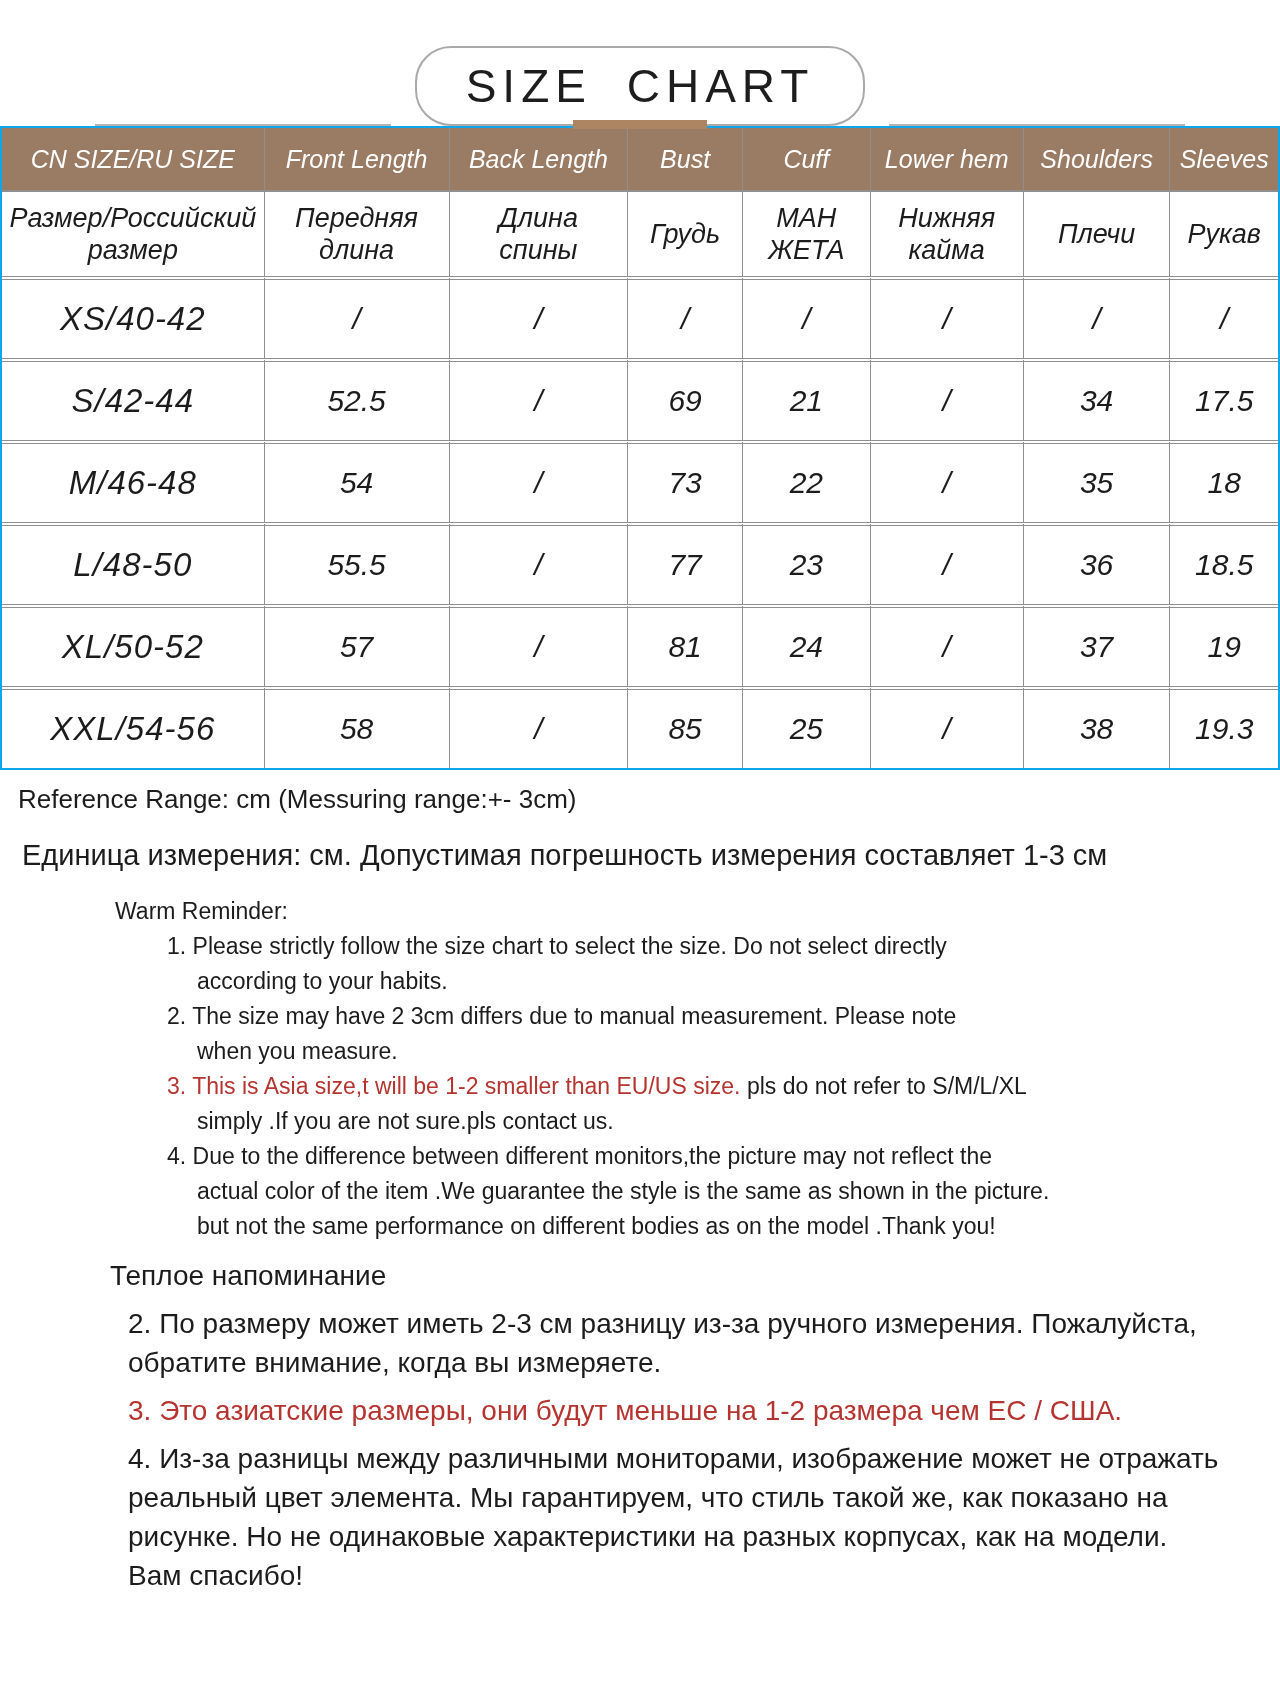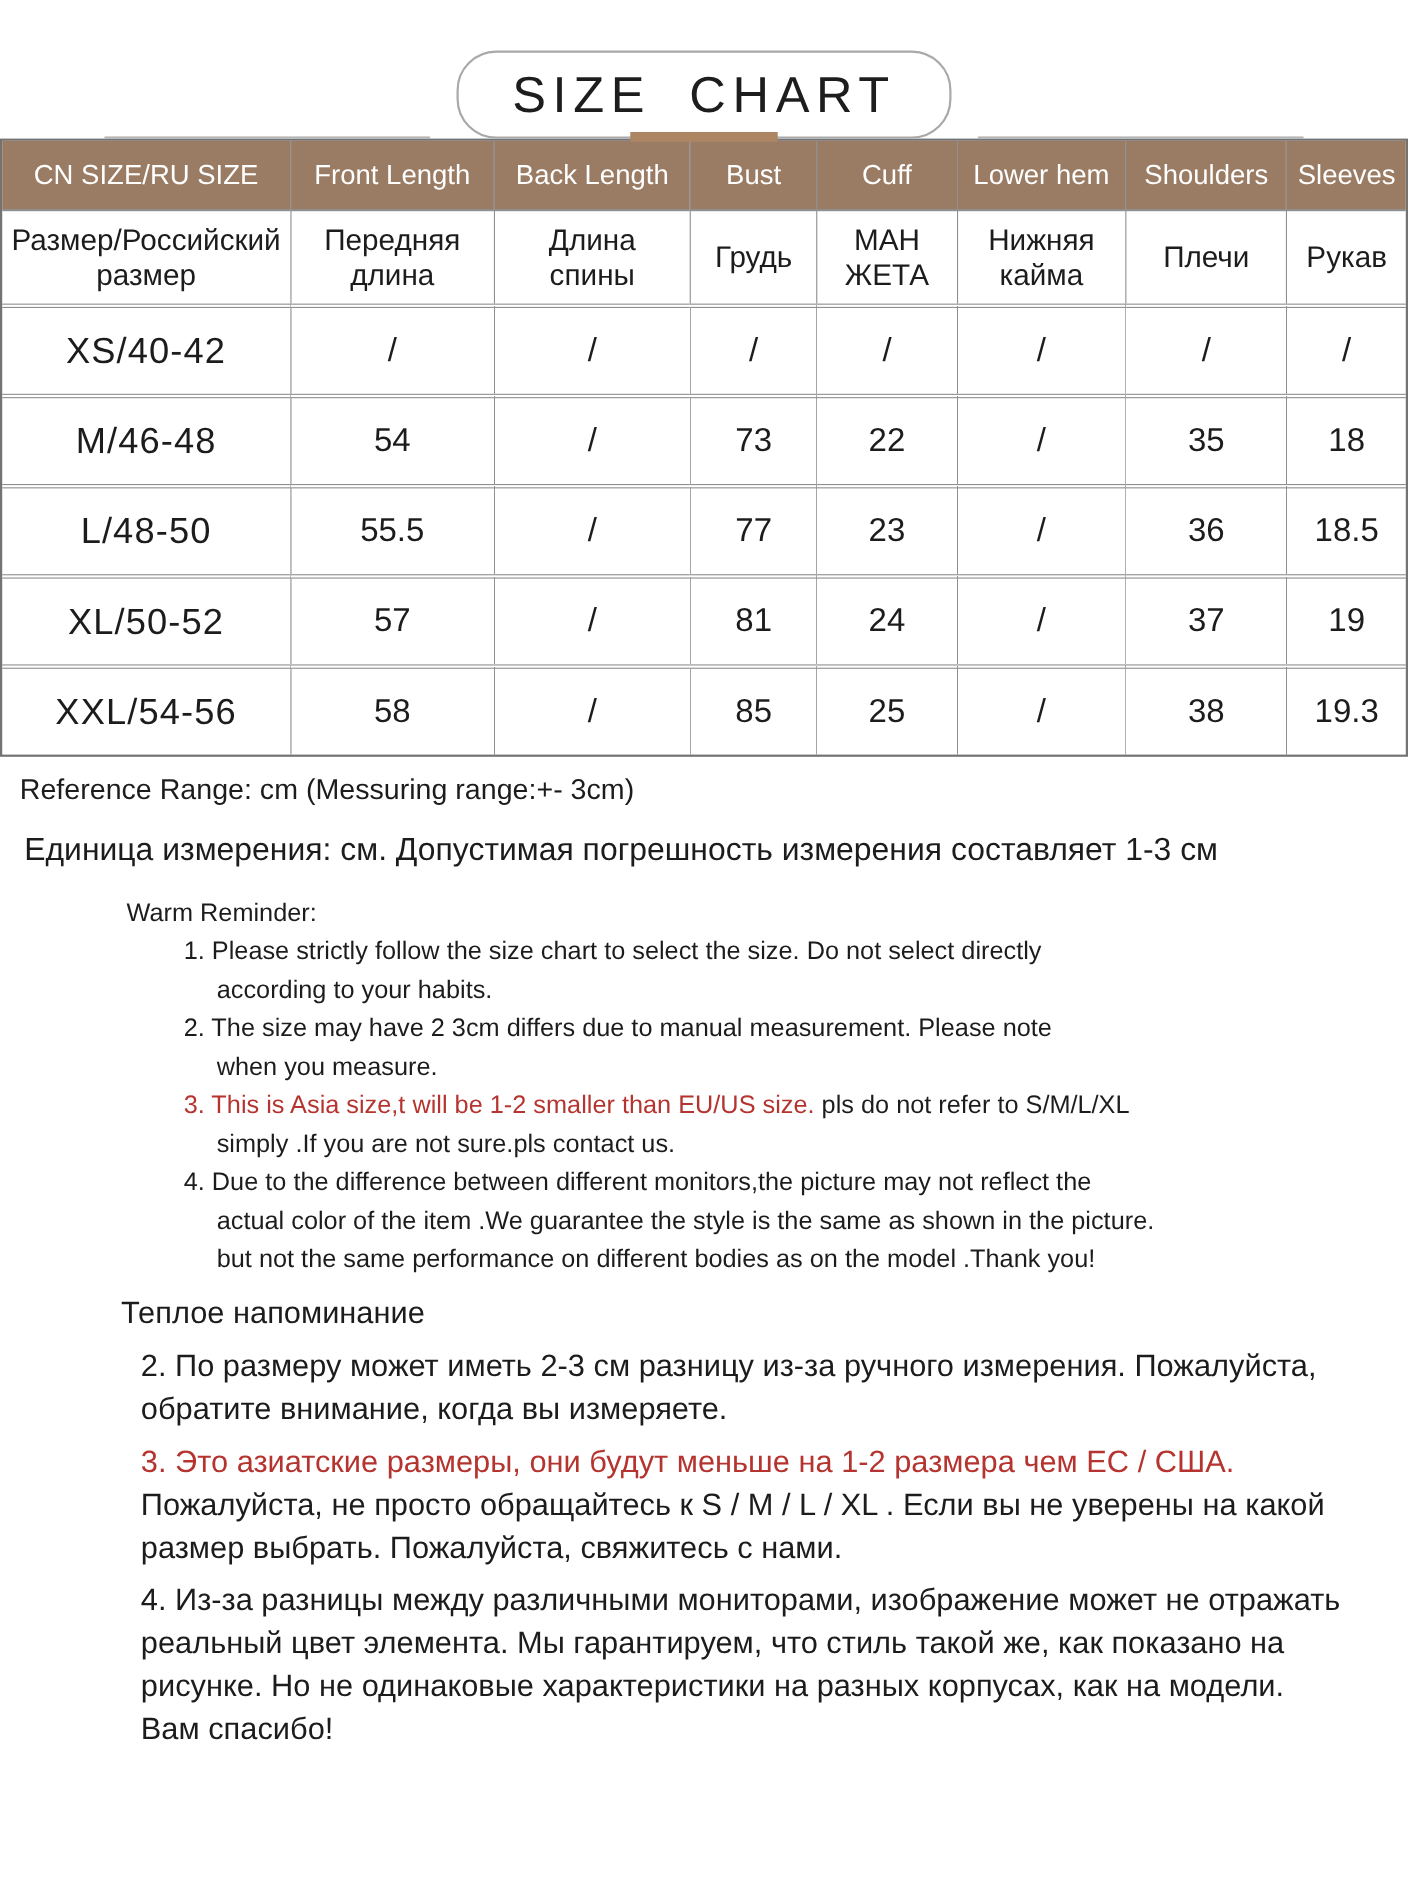--- a/index.html
+++ b/index.html
@@ -45,22 +45,23 @@
     width: 134px;
     height: 9px;
     background: var(--underline-brown, #ad8563);
   }
 
   
   table.size-table {
     width: 100%;
     border-collapse: separate;
     border-spacing: 0;
-    border: 2px solid #737373;
+    border: 2px solid #0ea5e9;
     table-layout: fixed;
+    font-style: italic;
   }
   table.size-table th, table.size-table td {
     text-align: center;
     vertical-align: middle;
     font-weight: normal;
     border-left: 1px solid #8f8f8f;
     padding: 0 2px;
   }
   table.size-table th:first-child, table.size-table td:first-child { border-left: none; }
 
@@ -183,20 +184,30 @@
         <th class="size-cell">XS/40-42</th>
         <td class="value-cell">/</td>
         <td class="value-cell">/</td>
         <td class="value-cell">/</td>
         <td class="value-cell">/</td>
         <td class="value-cell">/</td>
         <td class="value-cell">/</td>
         <td class="value-cell">/</td>
       </tr>
       <tr>
+        <th class="size-cell">S/42-44</th>
+        <td class="value-cell">52.5</td>
+        <td class="value-cell">/</td>
+        <td class="value-cell">69</td>
+        <td class="value-cell">21</td>
+        <td class="value-cell">/</td>
+        <td class="value-cell">34</td>
+        <td class="value-cell">17.5</td>
+      </tr>
+      <tr>
         <th class="size-cell">M/46-48</th>
         <td class="value-cell">54</td>
         <td class="value-cell">/</td>
         <td class="value-cell">73</td>
         <td class="value-cell">22</td>
         <td class="value-cell">/</td>
         <td class="value-cell">35</td>
         <td class="value-cell">18</td>
       </tr>
       <tr>
@@ -245,21 +256,20 @@
 simply .If you are not sure.pls contact us.</span></div>
     <div class="en-item">4. Due to the difference between different monitors,the picture may not reflect the
 actual color of the item .We guarantee the style is the same as shown in the picture.
 but not the same performance on different bodies as on the model .Thank you!</div>
   </div>
 
   <div class="reminder-ru">
     <p class="heading">Теплое напоминание</p>
     <div class="ru-item">2. По размеру может иметь 2-3 см разницу из-за ручного измерения. Пожалуйста,
 обратите внимание, когда вы измеряете.</div>
-    <div class="ru-item"><span class="red-text block">3. Это азиатские размеры, они будут меньше на 1-2 размера чем ЕС / США.</span><span class="block">Пожалуйста, не просто обращайтесь к S / M / L / XL . Если вы не уверены на какой
-размер выбрать. Пожалуйста, свяжитесь с нами.</span></div>
+    <div class="ru-item"><span class="red-text block">3. Это азиатские размеры, они будут меньше на 1-2 размера чем ЕС / США.</span></div>
     <div class="ru-item">4. Из-за разницы между различными мониторами, изображение может не отражать
 реальный цвет элемента. Мы гарантируем, что стиль такой же, как показано на
 рисунке. Но не одинаковые характеристики на разных корпусах, как на модели.
 Вам спасибо!</div>
   </div>
 
 </div>
 
 </body></html>

